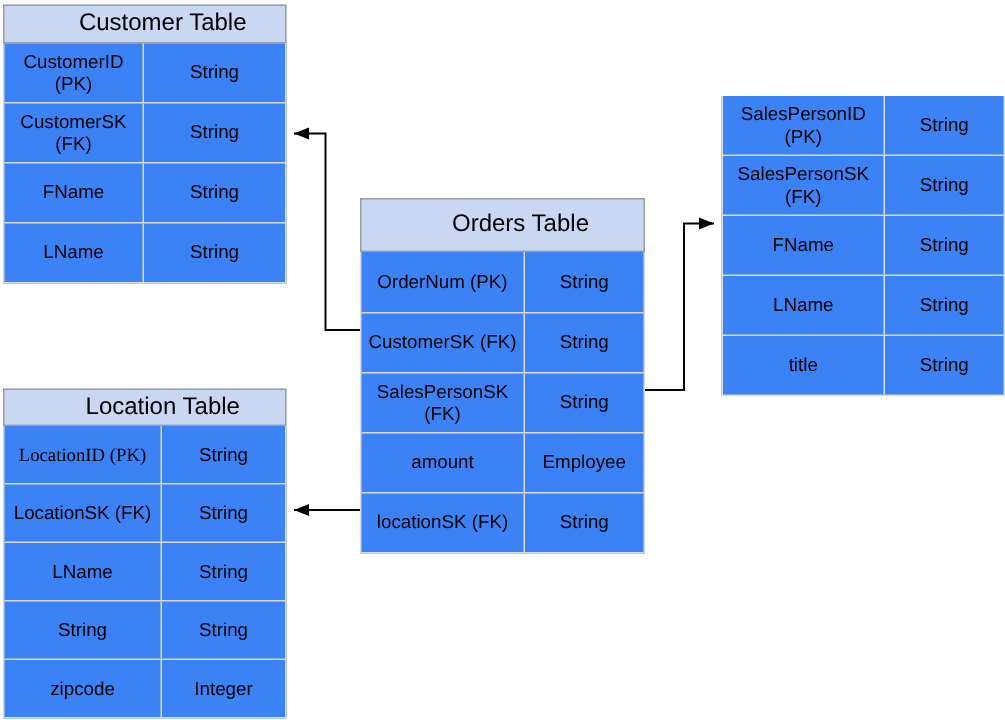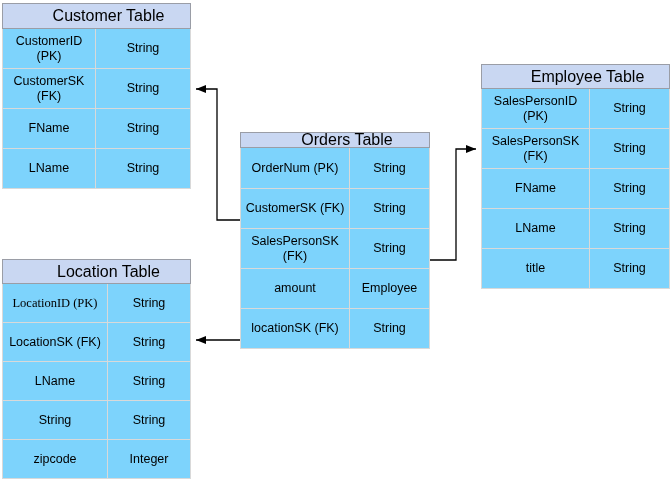--- a/index.html
+++ b/index.html
@@ -28,21 +28,21 @@
     display:flex;align-items:center;justify-content:center;
     font-size:16px;
     white-space:pre;
     padding-left:24px;
   }
   .erd-body{
     box-sizing:border-box;
     width:100%;
     border-left:1px solid var(--grid-border);
     border-right:1px solid var(--grid-border);
-    background:#7dd3fc;
+    background:#3b82f6;
   }
   .erd-row{
     box-sizing:border-box;
     display:flex;
     border-bottom:1px solid var(--grid-border);
   }
   .cell{
     box-sizing:border-box;
     display:flex;align-items:center;justify-content:center;
     text-align:center;
@@ -84,21 +84,21 @@
           <div class="cell field" style="width: 93px;">FName</div>
           <div class="cell type">String</div>
         </div>
         <div class="erd-row" style="height: 40px;">
           <div class="cell field" style="width: 93px;">LName</div>
           <div class="cell type">String</div>
         </div>
       </div>
     </div>
   <div class="erd-table" style="left: 240px; top: 132px; width: 190px;">
-      <div class="erd-header" style="height: 16px;">Orders Table</div>
+      <div class="erd-header" style="height: 36px;">Orders Table</div>
       <div class="erd-body">
         <div class="erd-row" style="height: 41px;">
           <div class="cell field" style="width: 109px;">OrderNum (PK)</div>
           <div class="cell type">String</div>
         </div>
         <div class="erd-row" style="height: 40px;">
           <div class="cell field" style="width: 109px;">CustomerSK (FK)</div>
           <div class="cell type">String</div>
         </div>
         <div class="erd-row" style="height: 40px;">
@@ -110,21 +110,20 @@
           <div class="cell field" style="width: 109px;">amount</div>
           <div class="cell type">Employee</div>
         </div>
         <div class="erd-row" style="height: 40px;">
           <div class="cell field" style="width: 109px;">locationSK (FK)</div>
           <div class="cell type">String</div>
         </div>
       </div>
     </div>
   <div class="erd-table" style="left: 481px; top: 64px; width: 189px;">
-      <div class="erd-header" style="height: 25px;">Employee Table</div>
       <div class="erd-body">
         <div class="erd-row" style="height: 40px;">
           <div class="cell field" style="width: 108px;">SalesPersonID (PK)</div>
           <div class="cell type">String</div>
         </div>
         <div class="erd-row" style="height: 40px;">
           <div class="cell field" style="width: 108px;">SalesPersonSK
 (FK)</div>
           <div class="cell type">String</div>
         </div>

